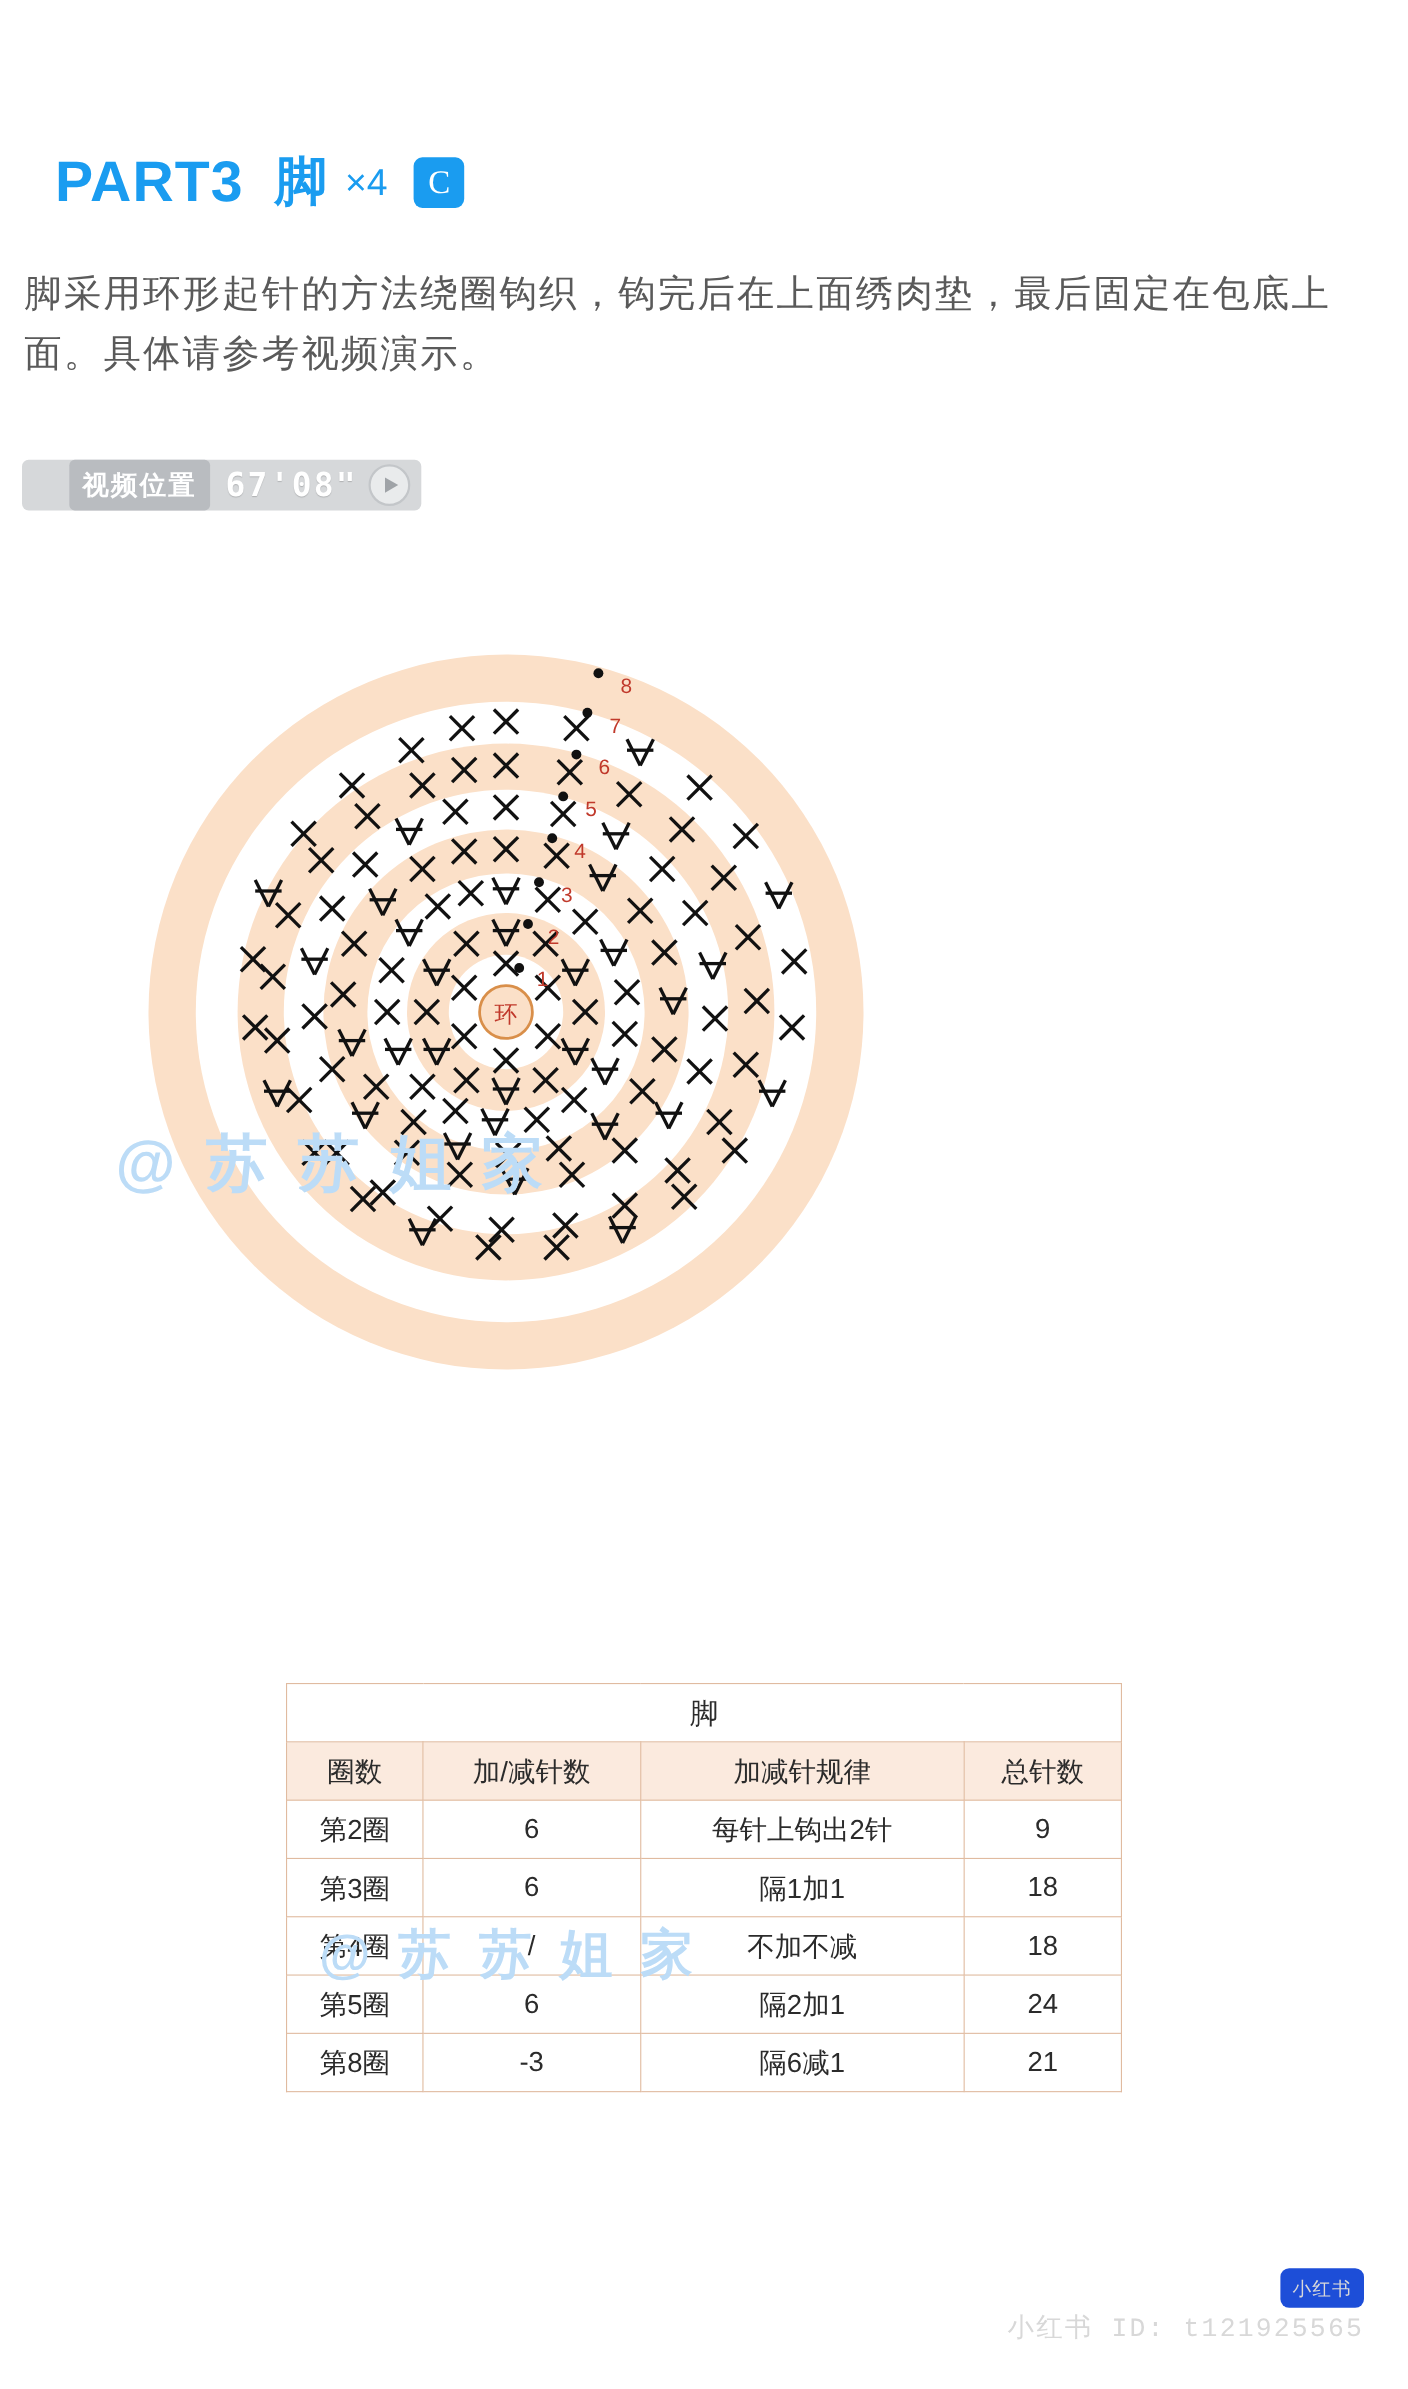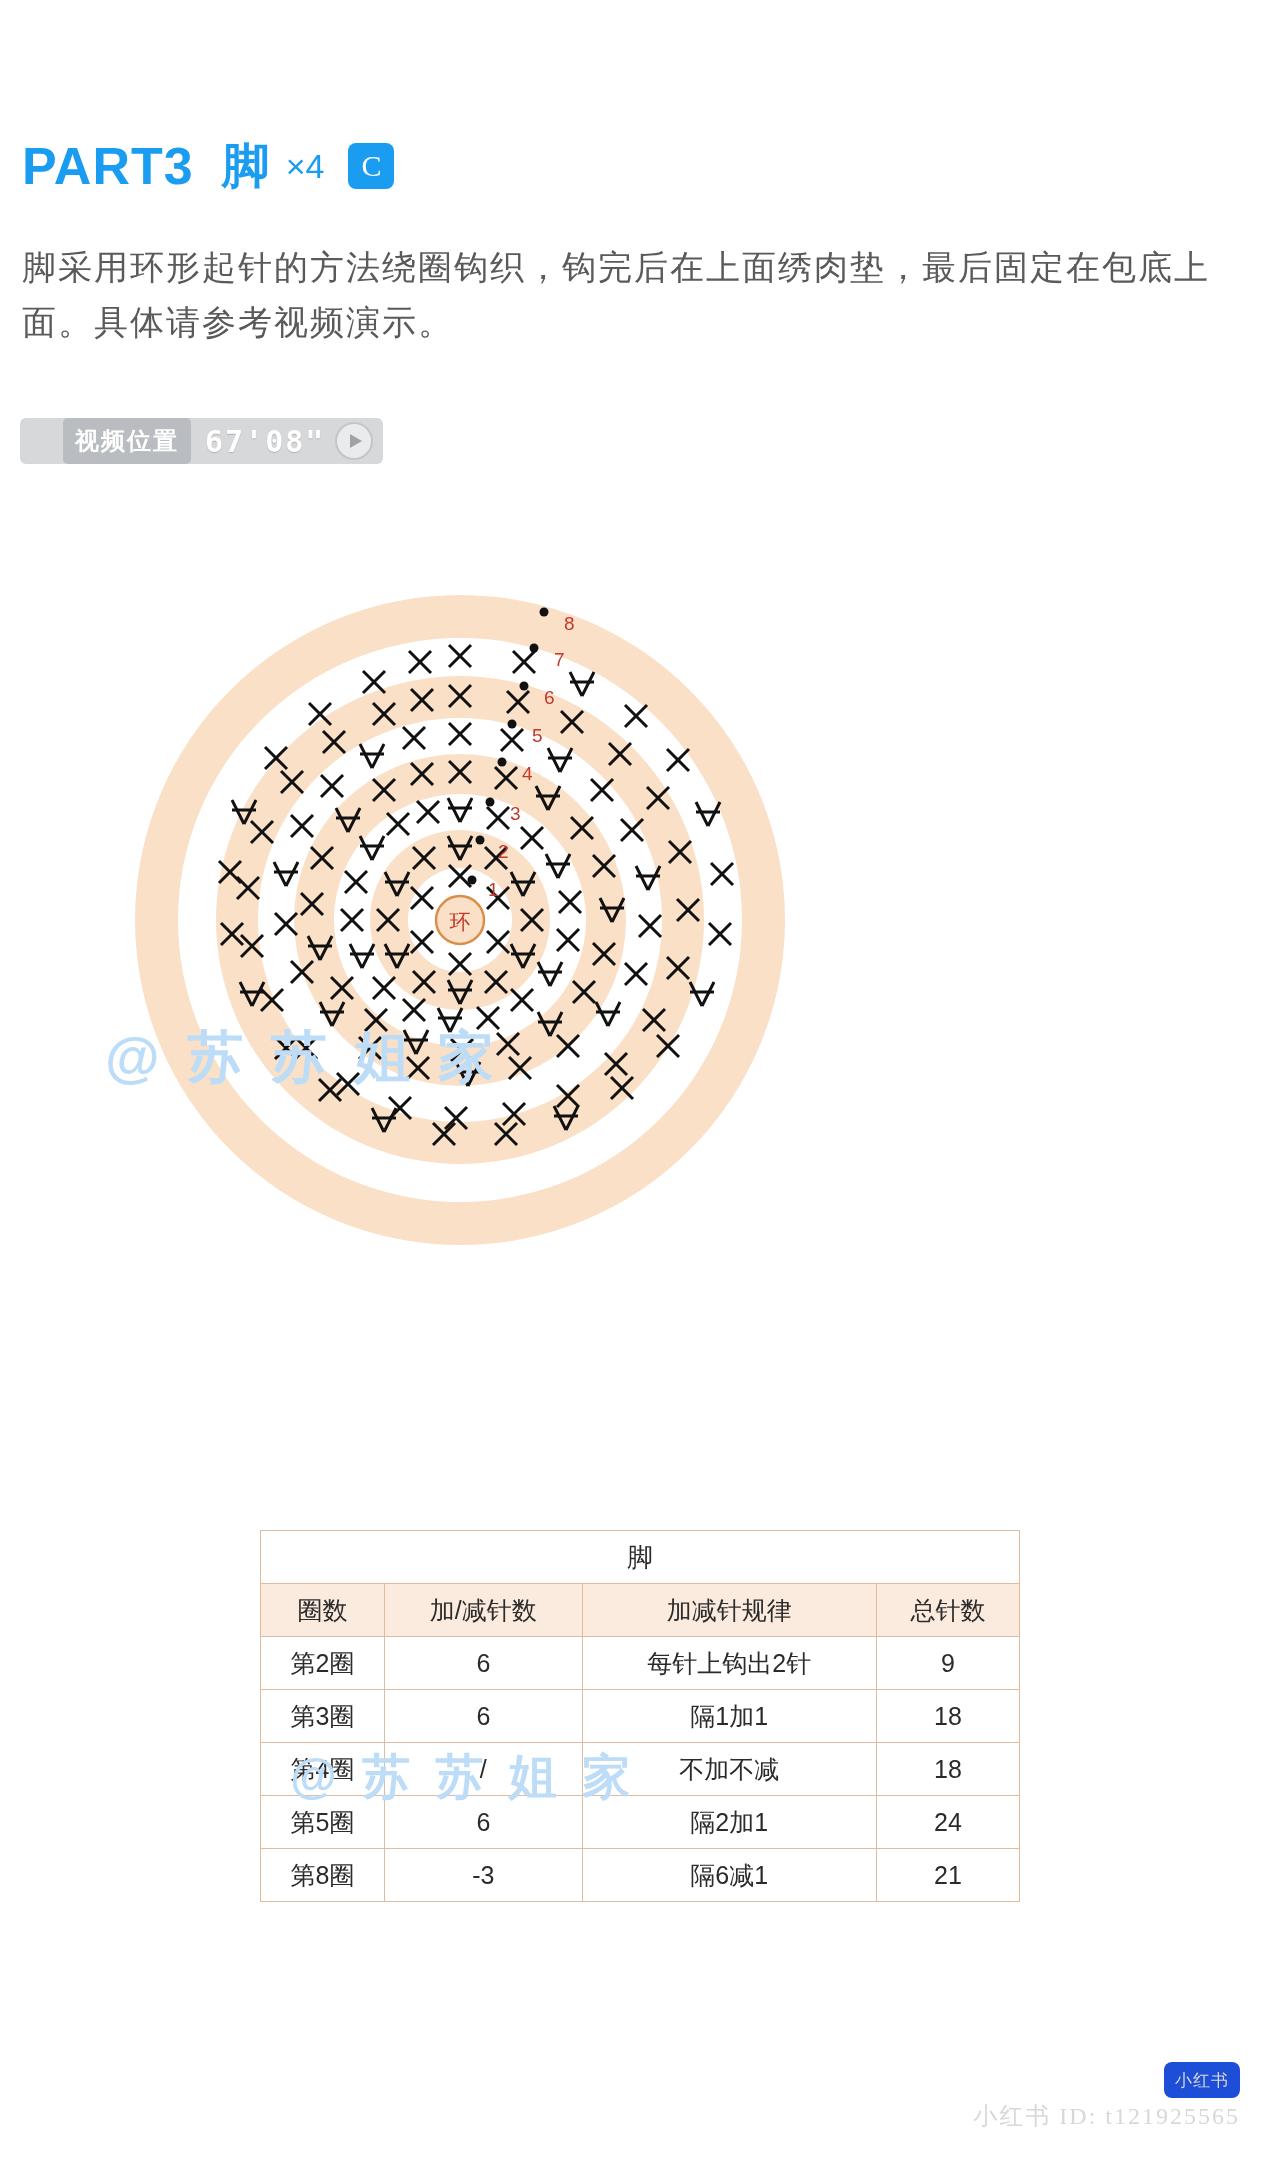--- a/index.html
+++ b/index.html
@@ -13,20 +13,21 @@
   .page{position:relative;width:1280px;height:2172px;}
 
   
   .title-row{
     position:absolute;left:22px;top:140px;
     display:flex;align-items:center;gap:14px;
   }
   .title-part{
     font-size:52px;font-weight:bold;color:#1a9cf0;letter-spacing:1px;
     line-height:1;
+    margin-left:28px;
   }
   .title-cn{
     font-size:48px;font-weight:bold;color:#1a9cf0;line-height:1;
     margin-left:14px;
   }
   .title-mult{
     font-size:34px;color:#1a9cf0;font-weight:normal;line-height:1;
     margin-left:2px;
   }
   .title-badge{
@@ -106,21 +107,21 @@
   
   .xhs-logo{
     position:absolute;right:40px;bottom:74px;
     width:76px;height:36px;border-radius:8px;background:#1d4ed8;
     display:flex;align-items:center;justify-content:center;
     color:#d9d9d9;font-size:17px;letter-spacing:1px;
   }
   .footer-id{
     position:absolute;right:40px;bottom:40px;
     font-size:24px;color:#d8d8d8;letter-spacing:2px;
-    font-family:Liberation Serif, serif;
+    font-family:Liberation Mono, monospace;
     text-align:center;
   }
 </style>
 </head>
 <body>
 
 <div class="page">
 
   <div class="title-row">
     <span class="title-part">PART3</span>

